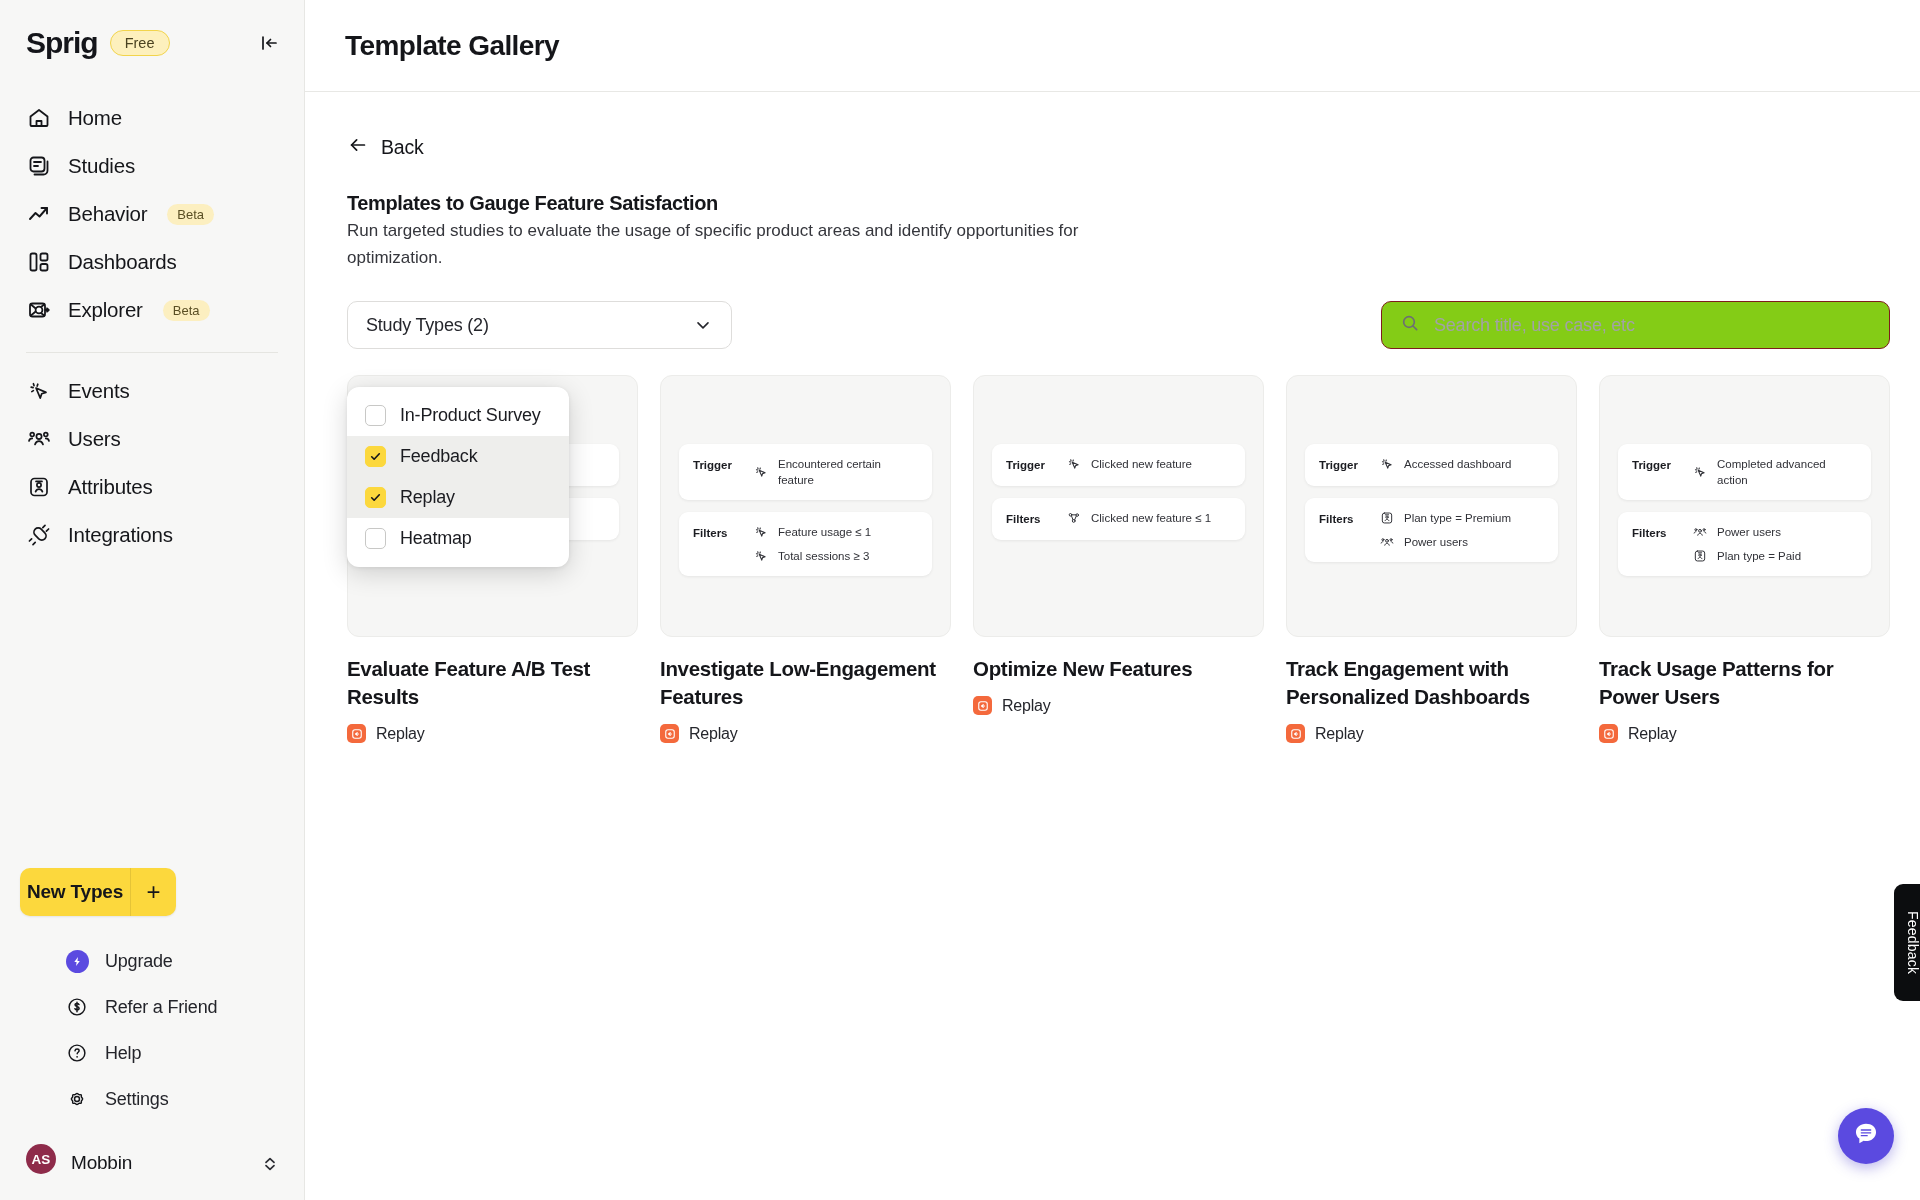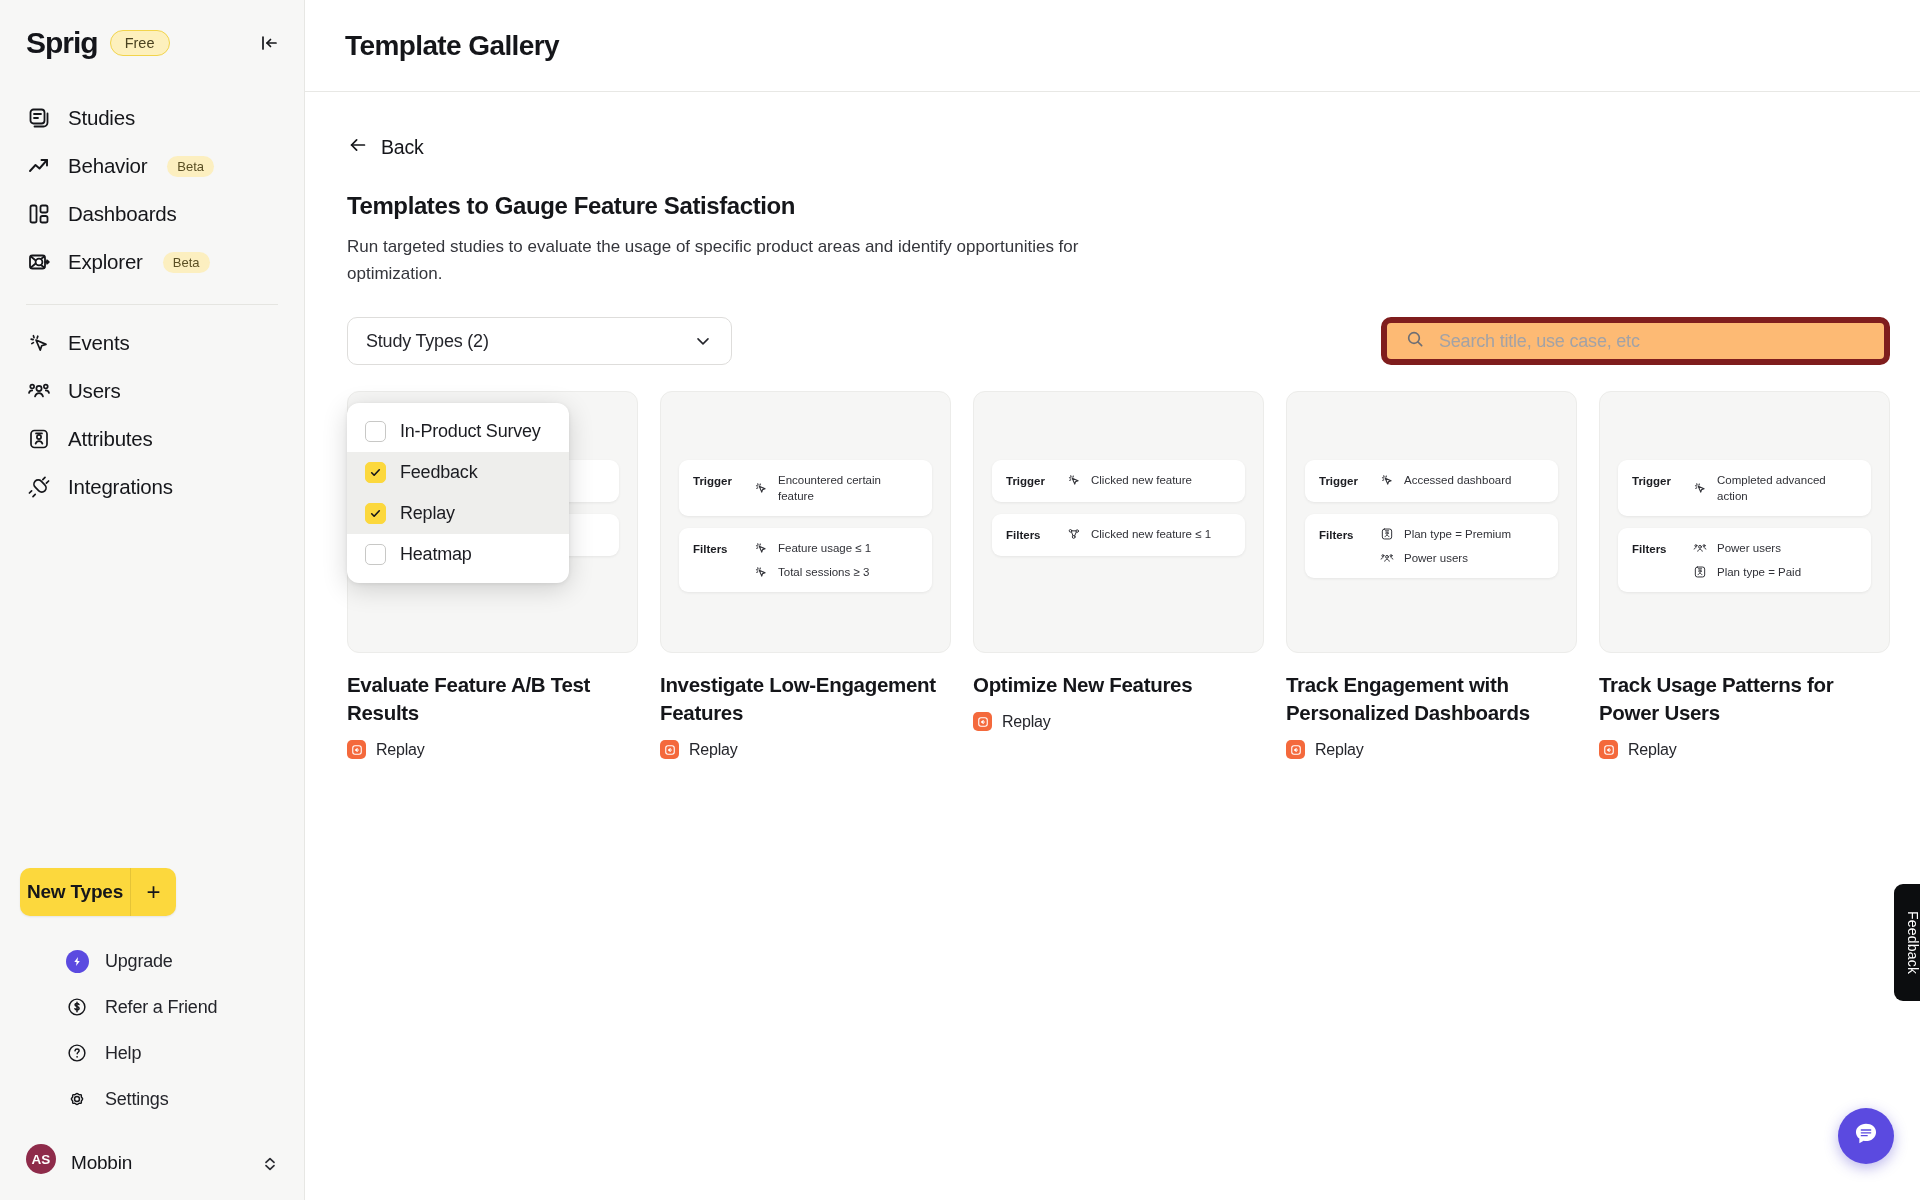--- a/index.html
+++ b/index.html
@@ -75,33 +75,33 @@
   
   .main { flex: 1 1 auto; height: 1200px; display:flex; flex-direction: column; background:#fff; position:relative; }
   .topbar { height: 92px; border-bottom: 1px solid #e8e8e5; display:flex; align-items:center; padding: 0 40px; flex:0 0 92px; }
   .page-title { font-size: 28px; font-weight: 700; letter-spacing: -.6px; color:#15161a; }
 
   .content { padding: 42px 42px 0 42px; overflow: hidden; position:relative; }
 
   .back-row { display:flex; align-items:center; gap: 12px; cursor:pointer; margin-bottom: 32px; }
   .back-label { font-size: 19.5px; font-weight: 400; letter-spacing:-.2px; }
 
-  .sec-title { font-size: 24px; font-weight: 700; letter-spacing:-.4px; margin-bottom: 13px; }
+  .sec-title { font-size: 20px; font-weight: 700; letter-spacing:-.4px; margin-bottom: 2px; }
   .sec-desc { font-size: 17px; line-height: 27px; color:#35363c; max-width: 760px; font-weight: 400; }
 
   .controls { display:flex; align-items:center; margin-top: 30px; }
   .select-box {
     width: 385px; height: 48px; border: 1px solid #dedddb; border-radius: 10px;
     display:flex; align-items:center; padding: 0 18px; cursor:pointer; background:#fff;
   }
   .select-label { font-size: 18px; color:#25262c; font-weight:400; letter-spacing:-.2px; }
   .select-caret { margin-left:auto; display:flex; align-items:center; }
   .search-box {
-    margin-left: auto; width: 509px; height: 48px; border: 6px solid #7f1d1d; border-radius: 10px;
-    display:flex; align-items:center; gap: 14px; padding: 0 18px; background:#fdba74;
+    margin-left: auto; width: 509px; height: 48px; border: 1px solid #7f1d1d; border-radius: 10px;
+    display:flex; align-items:center; gap: 14px; padding: 0 18px; background:#84cc16;
   }
   .search-input {
     border: none; outline: none; font-size: 18px; font-family: inherit; color:#25262c;
     background: transparent; flex:1; letter-spacing:-.2px;
   }
   .search-input::placeholder { color:#a2a2a6; }
 
   
   .dropdown {
     position: absolute; left: 0px; top: 86px; width: 222px;
@@ -171,20 +171,29 @@
       <div class="collapse-btn">
         <svg width="20" height="20" viewBox="0 0 20 20" fill="none" stroke="#15161a" stroke-width="1.7" stroke-linecap="round" stroke-linejoin="round">
           <path d="M4 4v12"></path>
             <path d="M17 10H8"></path>
             <path d="M11.5 6.5 8 10l3.5 3.5"></path>
         </svg>
       </div>
     </div>
 
     <nav class="nav">
+      <div class="nav-item">
+        <span class="nav-ico">
+          <svg width="24" height="24" viewBox="0 0 24 24" fill="none" stroke="#15161a" stroke-width="1.8" stroke-linecap="round" stroke-linejoin="round">
+            <path d="M3.5 10.5 12 4l8.5 6.5V19a1 1 0 0 1-1 1h-15a1 1 0 0 1-1-1z"></path>
+              <path d="M9.5 20v-5h5v5"></path>
+          </svg>
+        </span>
+        <span class="nav-label">Home</span>
+      </div>
 
       <div class="nav-item">
         <span class="nav-ico">
           <svg width="24" height="24" viewBox="0 0 24 24" fill="none" stroke="#15161a" stroke-width="1.8" stroke-linecap="round" stroke-linejoin="round">
             <rect x="3.5" y="3.5" width="14" height="14" rx="3"></rect>
               <path d="M7 8h7M7 12h4"></path>
             <path d="M20.5 7.5v9a4 4 0 0 1-4 4h-9"></path>
           </svg>
         </span>
         <span class="nav-label">Studies</span>

